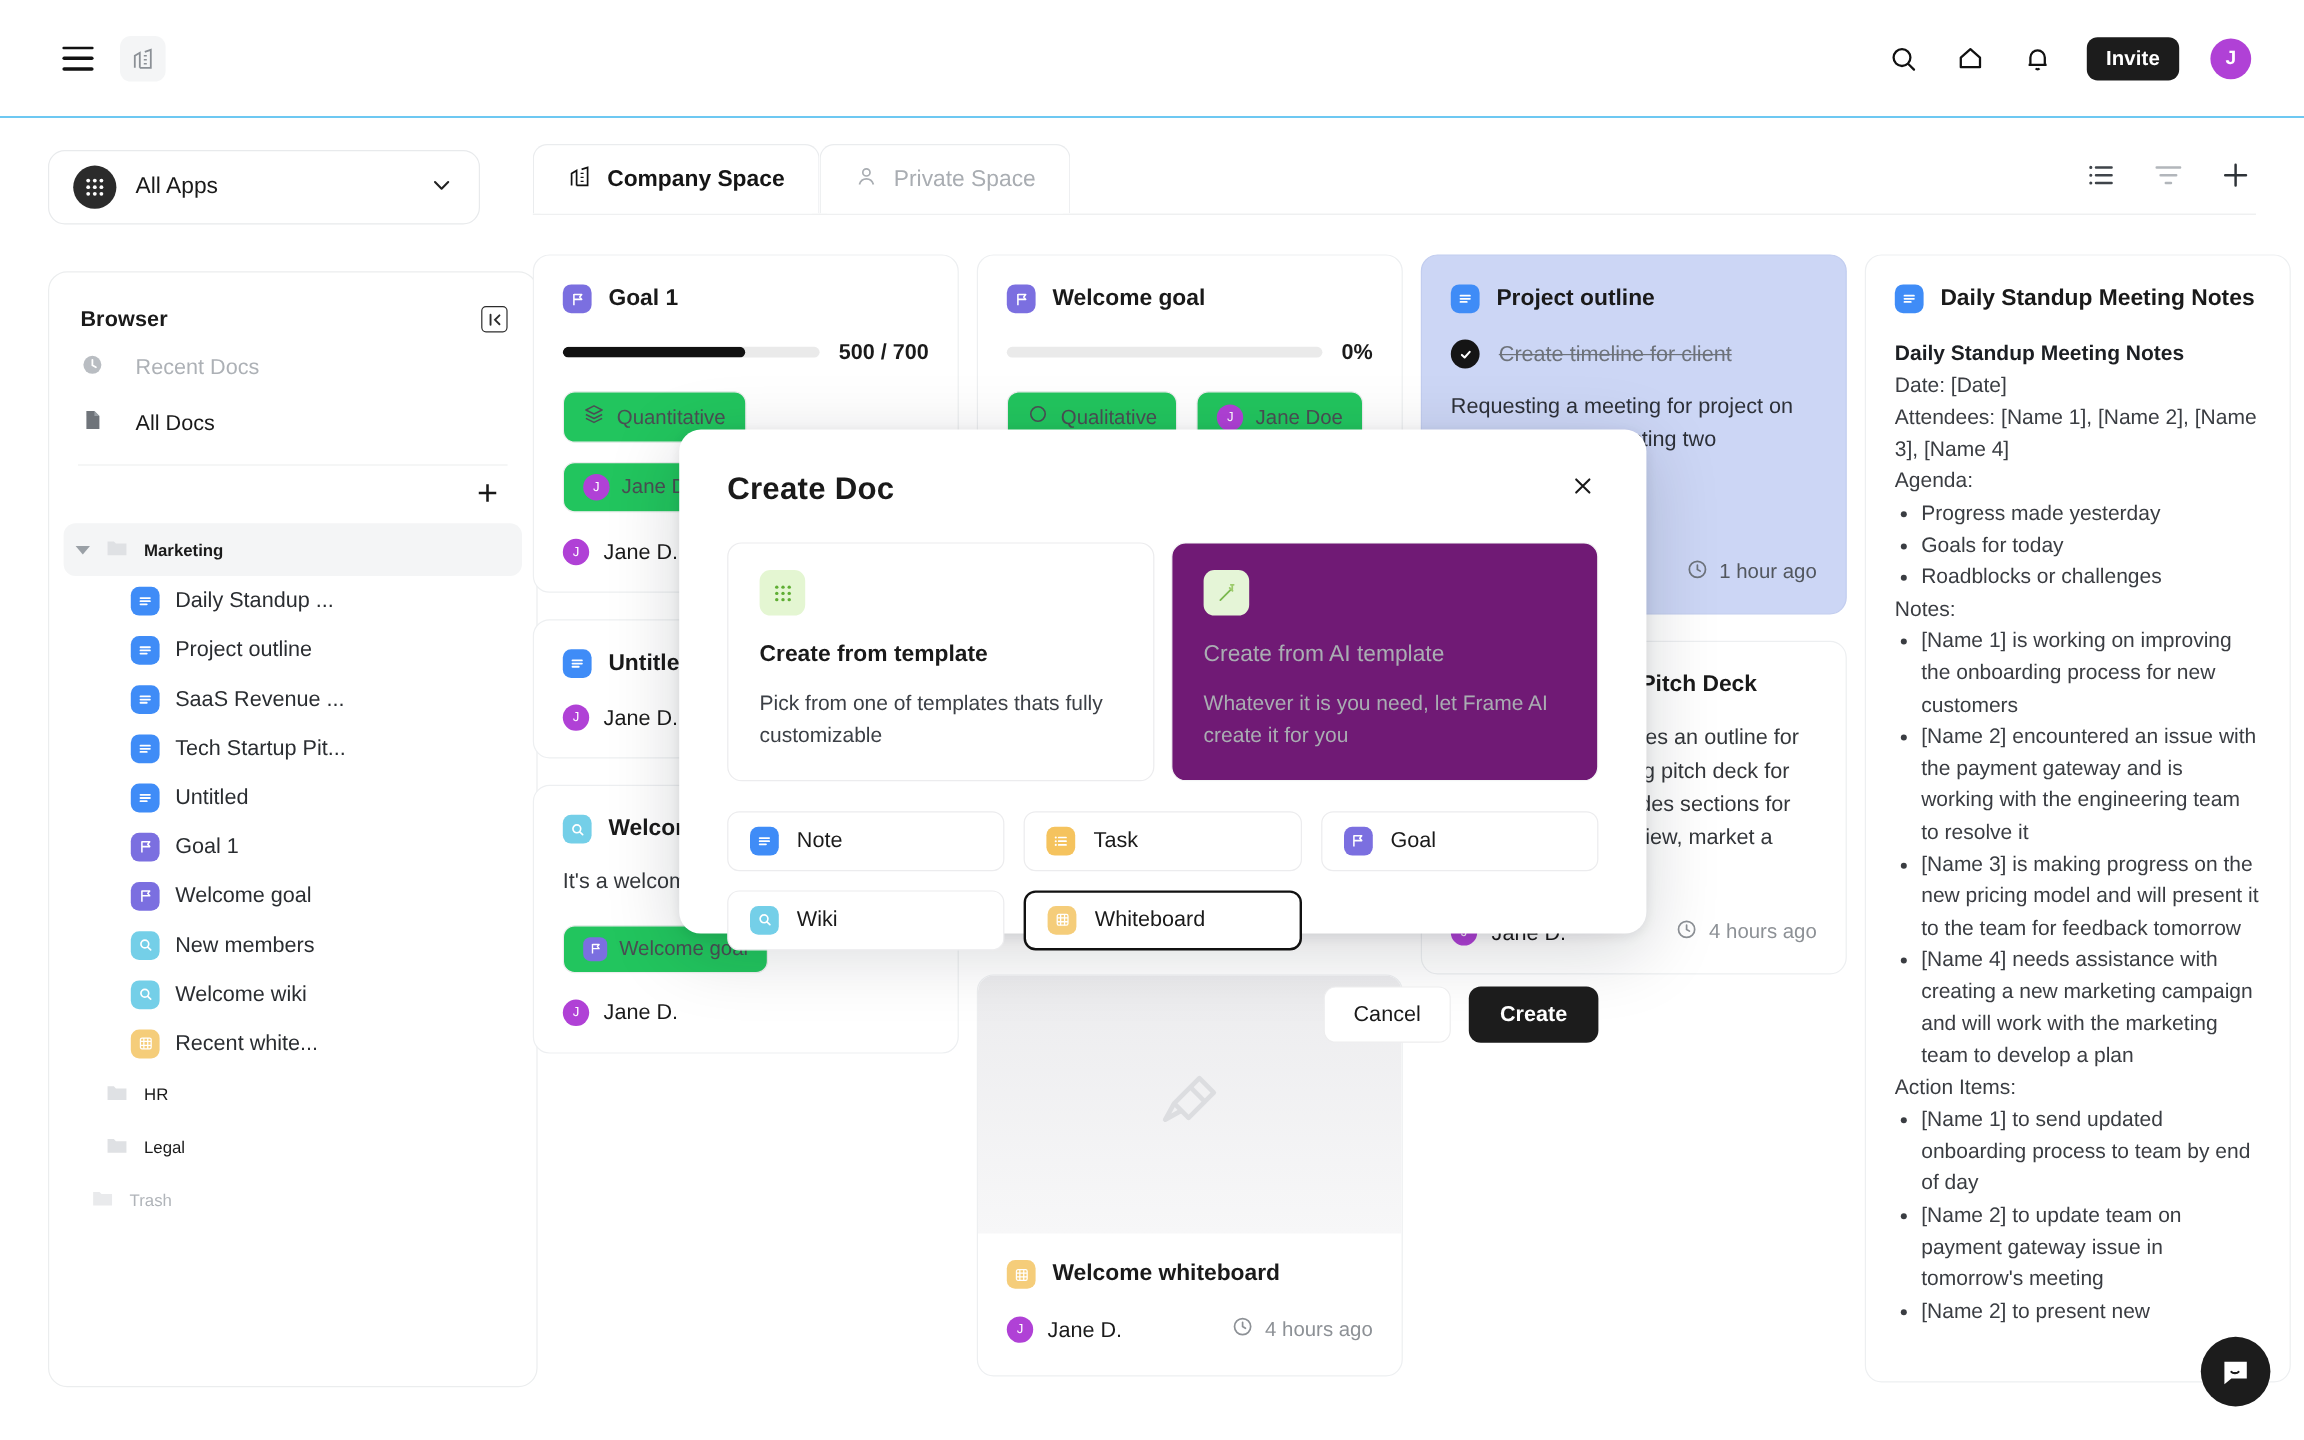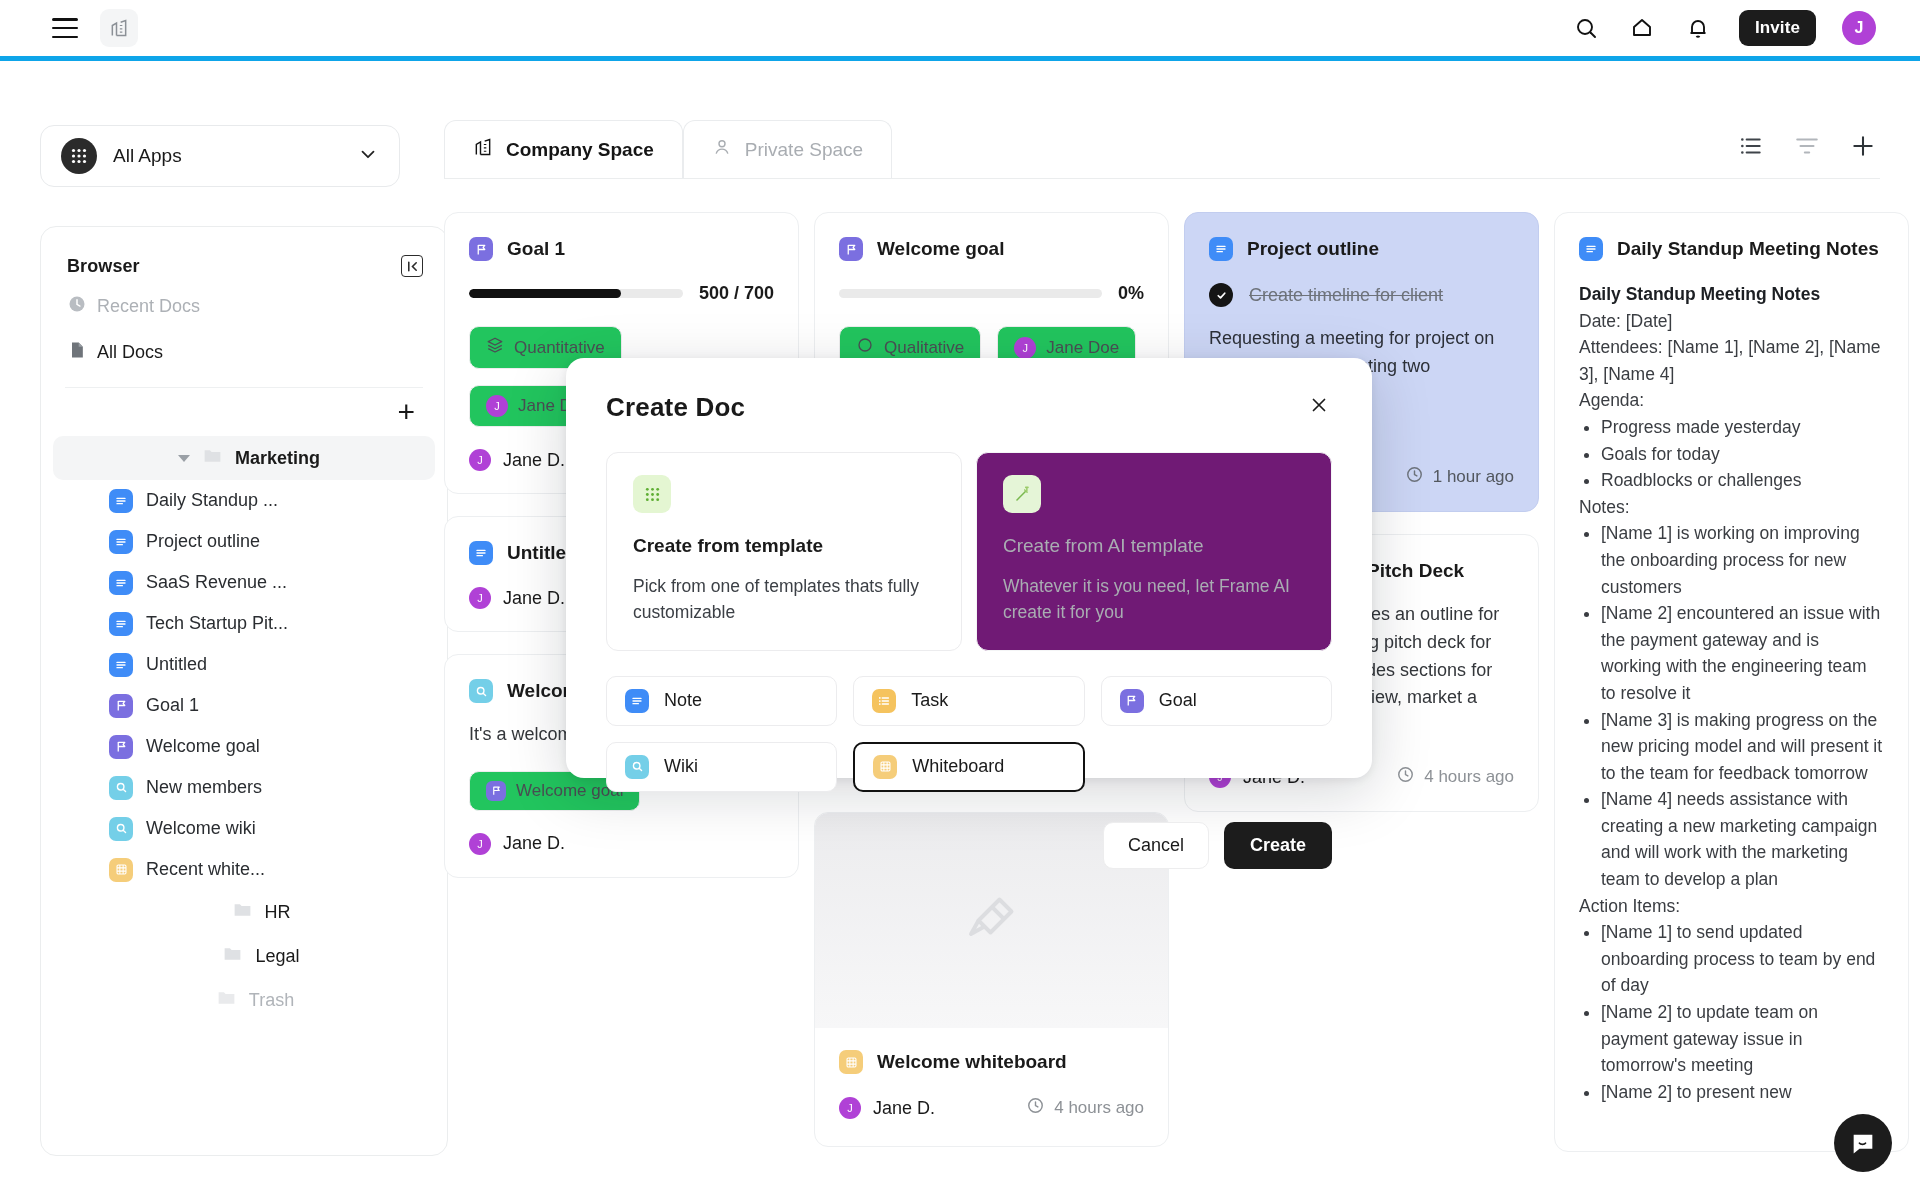--- a/index.html
+++ b/index.html
@@ -7,23 +7,23 @@
     width: 1920px; height: 1200px;
     font-family: "Liberation Sans", sans-serif;
     background: #ffffff;
     overflow: hidden;
     color: #1a1a1a;
   }
   #app { position: relative; width: 1920px; height: 1200px; }
 
   
   .topbar {
-    position: absolute; top: 0; left: 0; width: 1920px; height: 61px;
+    position: absolute; top: 0; left: 0; width: 1920px; height: 98px;
     display: flex; align-items: center;
-    border-bottom: 5px solid #0ea5e9;
+    border-bottom: 1px solid #0ea5e9;
     background: #fff; z-index: 5;
   }
   .hamburger { margin-left: 52px; width: 26px; height: 20px; display:flex; flex-direction:column; justify-content:space-between; cursor:pointer; }
   .hamburger span { display:block; height:2.5px; background:#111; border-radius:2px; }
   .org-chip {
     margin-left: 22px; width: 38px; height: 38px; border-radius: 9px;
     background:#f4f5f6; display:flex; align-items:center; justify-content:center; cursor:pointer;
   }
   .topbar-right { margin-left:auto; margin-right: 44px; display:flex; align-items:center; gap: 26px; }
   .icon-btn { width:30px; height:30px; display:flex; align-items:center; justify-content:center; cursor:pointer; }
@@ -51,29 +51,29 @@
 
   .browser-panel {
     position:absolute; left:40px; top:226px; width:408px; height: 930px;
     border:1px solid #ebedee; border-radius:16px; background:#fff; padding: 22px 0 0 0;
     overflow:hidden;
   }
   .browser-head { display:flex; align-items:center; padding: 0 24px 0 26px; height:34px; }
   .browser-title { font-size:18px; font-weight:700; letter-spacing:.1px; }
   .collapse-btn { margin-left:auto; width:22px; height:22px; border:1.6px solid #2c2c2c; border-radius:4px;
                   display:flex; align-items:center; justify-content:center; cursor:pointer; }
-  .nav-row { display:flex; align-items:center; gap:10px; height:46px; padding:0 26px; cursor:pointer; font-size:18px; }
+  .nav-row { display:flex; align-items:center; gap:26px; height:46px; padding:0 26px; cursor:pointer; font-size:18px; }
   .nav-row.muted { color:#adb1b6; }
   .sep { height:1px; background:#eef0f1; margin: 12px 24px 0 24px; }
   .add-row { height:48px; display:flex; align-items:center; justify-content:flex-end; padding-right:32px; }
   .plus { font-size:30px; line-height:1; color:#181818; cursor:pointer; font-weight:300; }
 
   .folder-row {
     display:flex; align-items:center; gap:12px; height:44px; margin: 0 12px;
-    padding-left:10px; border-radius:10px; font-size:18px; cursor:pointer;justify-content:center;
+    padding-left:10px; border-radius:10px; font-size:14px; cursor:pointer;
   }
   .folder-row.active { background:#f4f5f6; font-weight:700; }
   .tri { width:0;height:0;border-left:6px solid transparent;border-right:6px solid transparent;border-top:7px solid #9aa0a6; }
   .doc-row { display:flex; align-items:center; gap:13px; height:41px; padding-left:68px; font-size:18px; cursor:pointer; color:#2a2d31; }
   .folder-row.plain { padding-left:34px; gap:12px; }
   .folder-row.trash { padding-left:22px; color:#b0b4b9; }
 
   .sq { width:24px; height:24px; border-radius:7px; display:flex; align-items:center; justify-content:center; flex:none; }
   .sq-note { background:#3f8cf7; }
   .sq-goal { background:#7b6fe0; }

